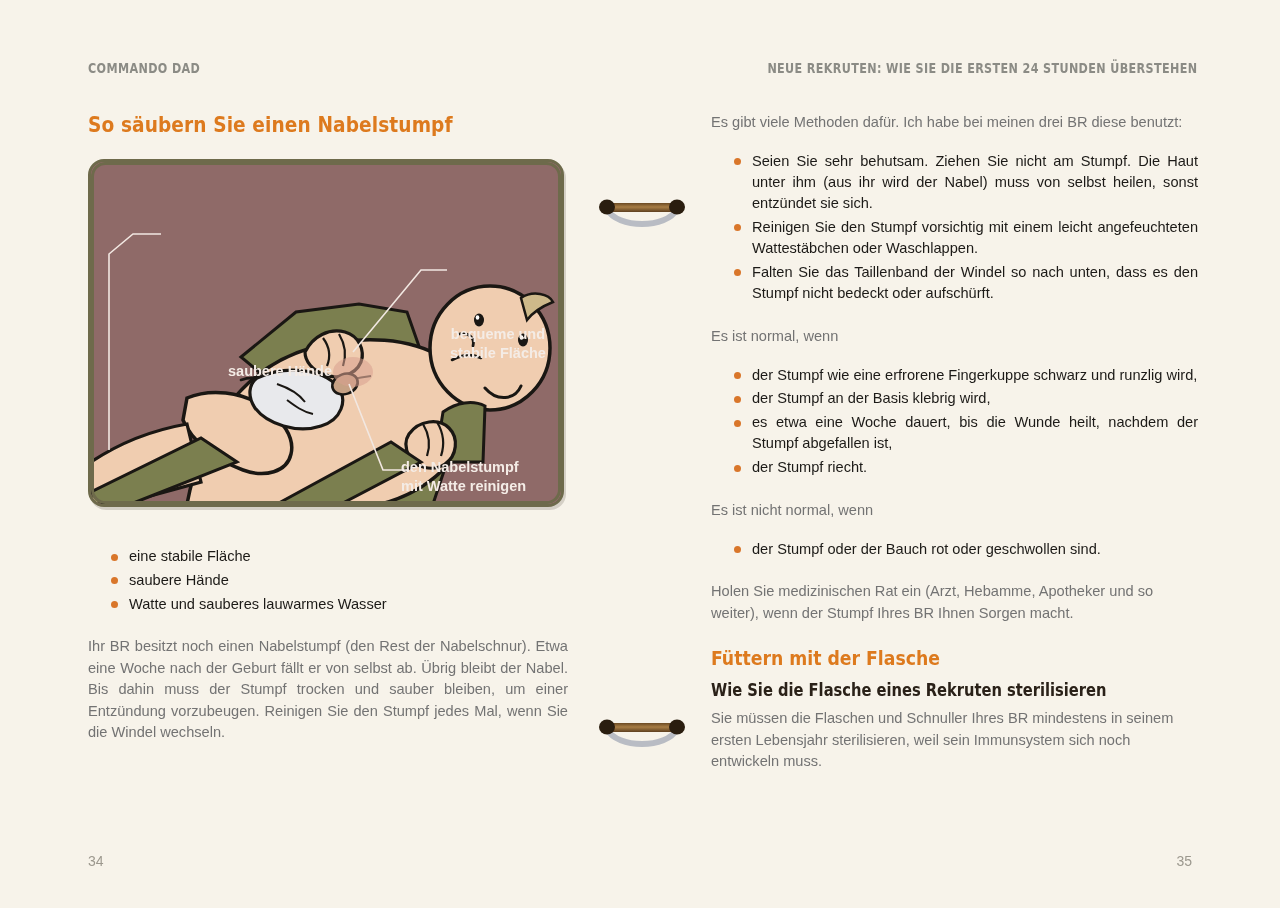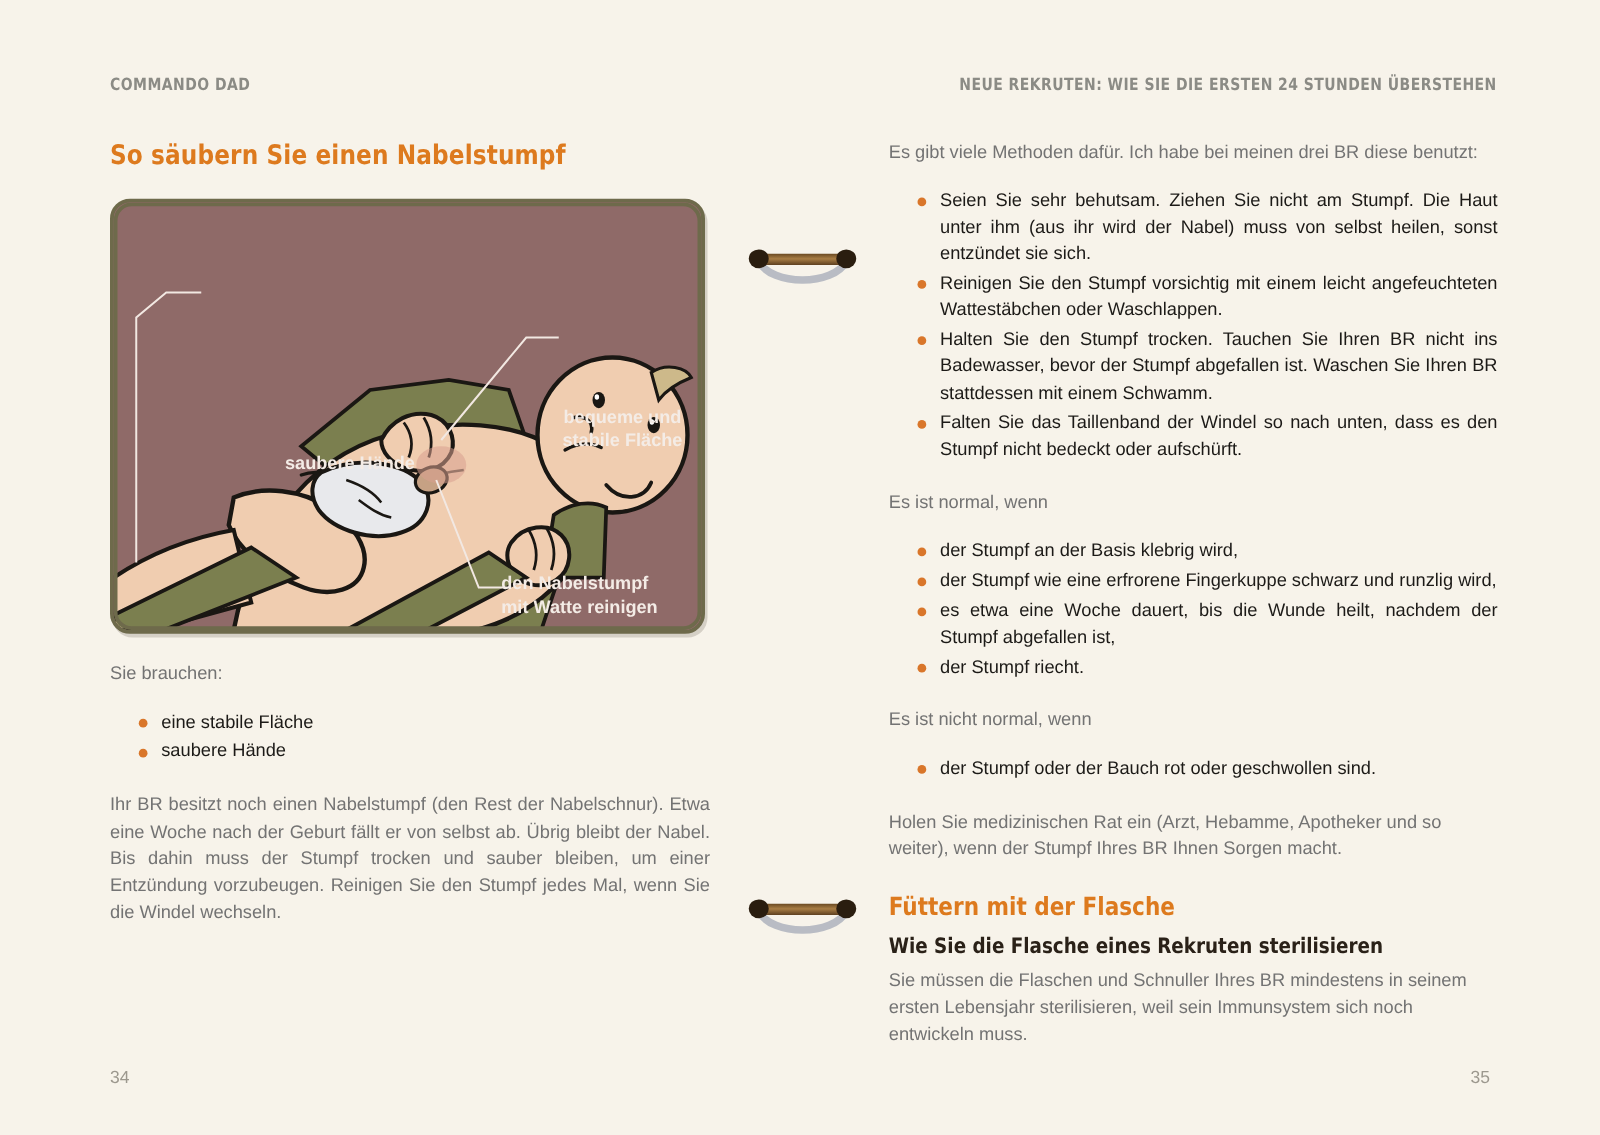--- a/index.html
+++ b/index.html
@@ -253,25 +253,25 @@
       </div>
 
       <div style="position:absolute; left:313px; top:299px; color:#f4ece6; font-size:14.5px; font-weight:600; line-height:19px; text-align:left;">
         <div>den Nabelstumpf</div>
         <div>mit Watte reinigen</div>
       </div>
     </div>
 
     <div class="gap-lg"></div>
 
-    <p class="body noj">Sie brauchen:</p>
 
     <ul class="bullets">
       <li class="noj">eine stabile Fläche</li>
       <li class="noj">saubere Hände</li>
+      <li class="noj">Watte und sauberes lauwarmes Wasser</li>
     </ul>
 
     <div class="gap-md"></div>
 
     <p class="body">Ihr BR besitzt noch einen Nabelstumpf (den Rest der Nabelschnur). Etwa eine Woche nach der Geburt fällt er von selbst ab. Übrig bleibt der Nabel. Bis dahin muss der Stumpf trocken und sauber bleiben, um einer Entzündung vorzubeugen. Reinigen Sie den Stumpf jedes Mal, wenn Sie die Windel wechseln.</p>
   </div>
 
   <div class="ornament" style="left:597px; top:181px;">
     <svg width="90" height="34" viewBox="0 0 90 34" xmlns="http://www.w3.org/2000/svg">
       <defs>
@@ -304,31 +304,30 @@
     </svg>
   </div>
 
   <div class="col-right">
 
     <p class="body noj">Es gibt viele Methoden dafür. Ich habe bei meinen drei BR diese benutzt:</p>
 
     <ul class="bullets">
       <li>Seien Sie sehr behutsam. Ziehen Sie nicht am Stumpf. Die Haut unter ihm (aus ihr wird der Nabel) muss von selbst heilen, sonst entzündet sie sich.</li>
       <li>Reinigen Sie den Stumpf vorsichtig mit einem leicht angefeuchteten Wattestäbchen oder Waschlappen.</li>
-      <li>Halten Sie den Stumpf trocken. Tauchen Sie Ihren BR nicht ins Badewasser, bevor der Stumpf abgefallen ist. Waschen Sie Ihren BR stattdessen mit einem Schwamm.</li>
       <li>Falten Sie das Taillenband der Windel so nach unten, dass es den Stumpf nicht bedeckt oder aufschürft.</li>
     </ul>
 
     <div class="gap-md"></div>
 
     <p class="body noj">Es ist normal, wenn</p>
 
     <ul class="bullets">
+      <li class="noj">der Stumpf wie eine erfrorene Fingerkuppe schwarz und runzlig wird,</li>
       <li class="noj">der Stumpf an der Basis klebrig wird,</li>
-      <li class="noj">der Stumpf wie eine erfrorene Fingerkuppe schwarz und runzlig wird,</li>
       <li>es etwa eine Woche dauert, bis die Wunde heilt, nachdem der Stumpf abgefallen ist,</li>
       <li class="noj">der Stumpf riecht.</li>
     </ul>
 
     <div class="gap-md"></div>
 
     <p class="body noj">Es ist nicht normal, wenn</p>
 
     <ul class="bullets">
       <li class="noj">der Stumpf oder der Bauch rot oder geschwollen sind.</li>

